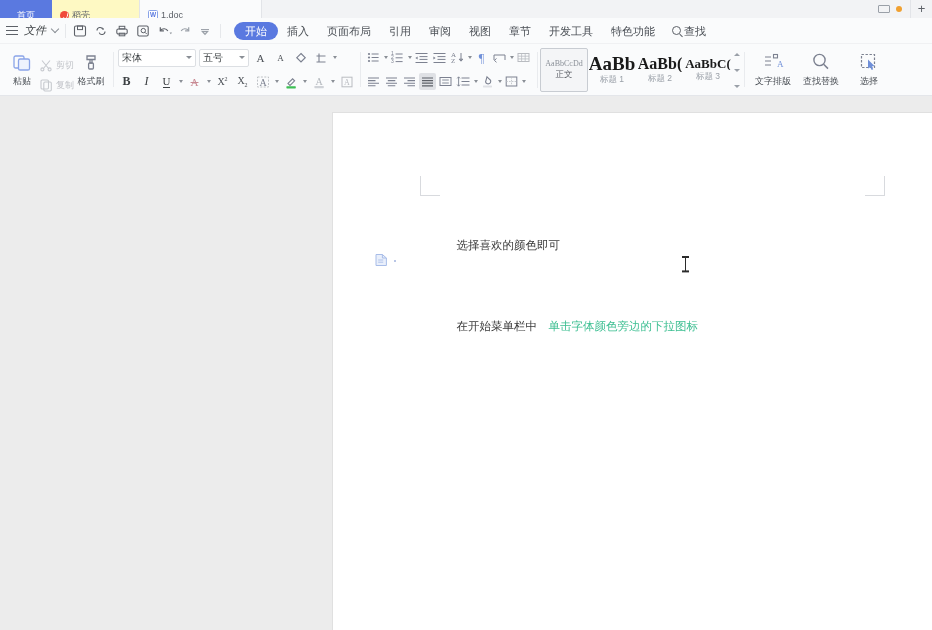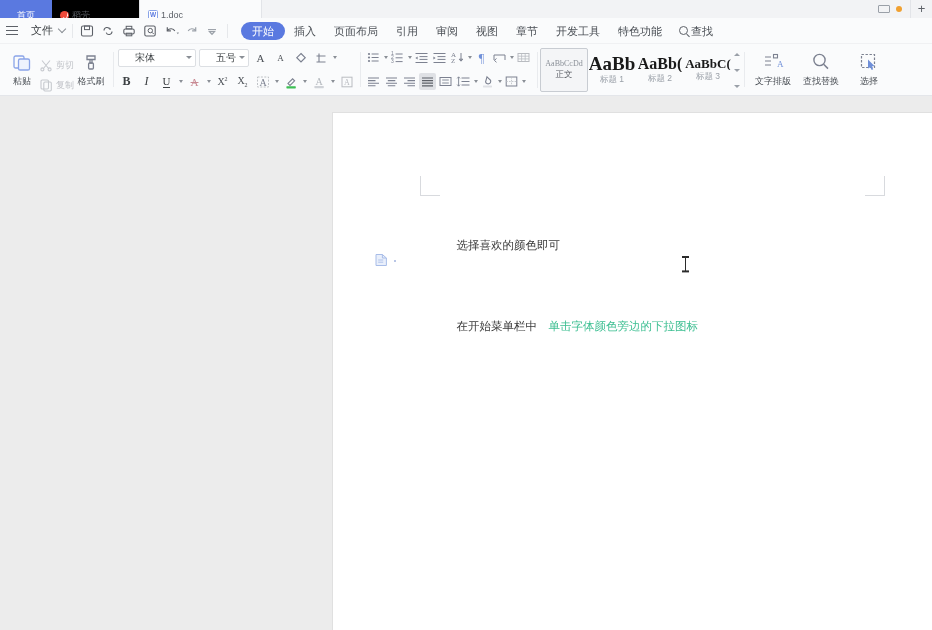--- a/index.html
+++ b/index.html
@@ -21,21 +21,21 @@
     position: relative;
     height:30px; display:flex; align-items:center; gap:3px;
     padding:0 10px 0 8px;
     font-size:9px; color:#5a5f66; white-space:nowrap;
     border-right:1px solid #e2e4e8;
   }
   .tab.home {
     background:#5a79e0; color:#ffffff; min-width:52px;
     justify-content:center; padding:0 6px; border-right:none;
   }
-  .tab.docer { background:#000000; min-width:88px;align-items:center; }
+  .tab.docer { background:#fef9c3; min-width:88px;align-items:center; }
   .tab.doc   { background:#fafbfc; min-width:122px; }
   .tab-label { font-size:9px; line-height:1; }
 
   .docer-icon {
     width:9px; height:9px; border-radius:50%;
     background:#f04a3a; position:relative; flex:none;
   }
   .docer-icon::after{
     content:""; position:absolute; left:2.6px; top:1.6px;
     width:3.6px; height:5.6px;
@@ -71,21 +71,21 @@
   .menubar {
     position:absolute; left:0; top:18px; width:932px; height:26px;
     background:#fafbfc; display:flex; align-items:center;
     border-bottom:1px solid #f0f1f3;
   }
   .hamburger { width:12px;height:9px;position:relative;margin-left:6px;flex:none;}
   .hamburger span{position:absolute;left:0;width:12px;height:1.3px;background:#5d6168;}
   .hamburger span:nth-child(1){top:0;}
   .hamburger span:nth-child(2){top:3.8px;}
   .hamburger span:nth-child(3){top:7.6px;}
-  .file-label{font-size:11px;color:#3c4043;margin-left:13px;}
+  .file-label{font-size:11px;color:#3c4043;margin-left:6px;font-style:italic;}
   .chev{
     width:6px;height:6px;border-right:1.2px solid #8a8f96;border-bottom:1.2px solid #8a8f96;
     transform:rotate(45deg);margin-left:6px;margin-top:-3px;flex:none;
   }
   .qa-sep{width:1px;height:14px;background:#e6e8eb;margin:0 7px;}
   .qa-icons{display:flex;align-items:center;gap:7px;}
   .qi{width:14px;height:14px;position:relative;flex:none;}
   .qi svg{display:block;}
   .menu-items{display:flex;align-items:center;gap:0;margin-left:6px;}
   .mi{
@@ -119,21 +119,21 @@
   .small-btn{display:flex;align-items:center;gap:3px;height:17px;}
   .small-ico{width:14px;height:14px;position:relative;flex:none;}
   .small-lbl{font-size:9px;color:#4a4f55;white-space:nowrap;}
   .small-lbl.dim{color:#c0c3c8;}
 
   
   .font-rows{display:flex;flex-direction:column;justify-content:center;gap:4px;height:52px;}
   .frow{display:flex;align-items:center;gap:3px;height:20px;}
   .combo{
     height:18px;border:1px solid #dcdfe3;background:#ffffff;border-radius:2px;
-    display:flex;align-items:center;padding:0 3px 0 16px;
+    display:flex;align-items:center;padding:0 3px 0 3px;
   }
   .combo .val{font-size:10px;color:#3c4043;white-space:nowrap;}
   .combo.name{width:78px;}
   .combo.size{width:50px;}
   .combo .cc{margin-left:auto;width:0;height:0;border-left:3px solid transparent;border-right:3px solid transparent;border-top:3.6px solid #8a8f96;}
   .ic-btn{width:17px;height:17px;position:relative;display:flex;align-items:center;justify-content:center;}
   .ic-btn .t{font-size:11px;color:#4a4f55;font-family:"Liberation Serif",serif;}
   .ic-btn .t.sm{font-size:9px;}
   .caretd{width:0;height:0;border-left:2.6px solid transparent;border-right:2.6px solid transparent;border-top:3.2px solid #8a8f96;margin-left:1px;}
   .bold-b{font-size:12px;font-weight:bold;color:#3c4043;font-family:"Liberation Serif",serif;}

